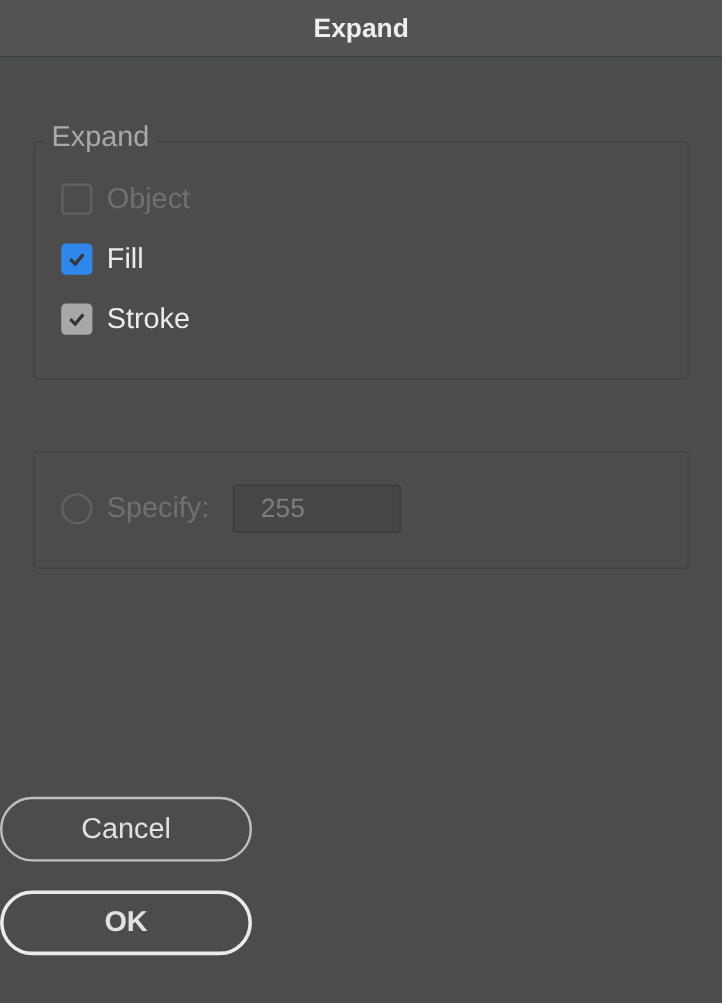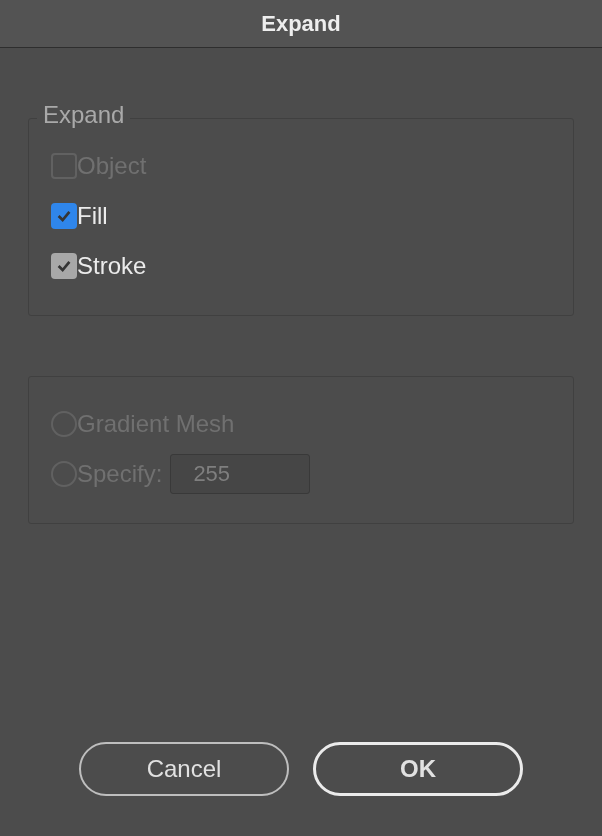--- a/index.html
+++ b/index.html
@@ -57,20 +57,21 @@
     padding: 0 6px;
     color: #b8b8b8;
     font-size: 24px;
   }
   .fieldset2 { margin-top: 60px; }
 
   .row {
     display: flex;
     align-items: center;
     height: 50px;
+    gap: 12px;
     font-size: 24px;
   }
   .row.disabled { color: #7a7a7a; }
   .row.enabled  { color: #ffffff; align-items: center; }
 
   
   .chk {
     width: 26px;
     height: 26px;
     border-radius: 4px;
@@ -114,20 +115,21 @@
     margin: 0 8px;
   }
 
   .buttons {
     position: absolute;
     bottom: 40px;
     left: 0; right: 0;
     display: flex;
     justify-content: center;
     gap: 24px;
+    flex-direction: column;
   }
   .btn {
     width: 210px;
     height: 54px;
     border-radius: 27px;
     background: transparent;
     color: #f5f5f5;
     font-size: 24px;
     display: flex;
     align-items: center;
@@ -170,24 +172,20 @@
           <svg viewBox="0 0 20 20">
               <path d="M4 10 L8.5 14.5 L16 5.5"></path>
             </svg>
         </span>
         <span>Stroke</span>
       </div>
     </div>
 
     <div class="fieldset fieldset2">
 
-      <div class="row disabled">
-        <span class="radio"></span>
-        <span>Gradient Mesh</span>
-      </div>
 
       <div class="row disabled">
         <span class="radio"></span>
         <span>Specify:</span>
         <input class="num-input" type="text" disabled="" value="255" style="">
       </div>
     </div>
 
     <div class="buttons">
       <div class="btn btn-cancel">

